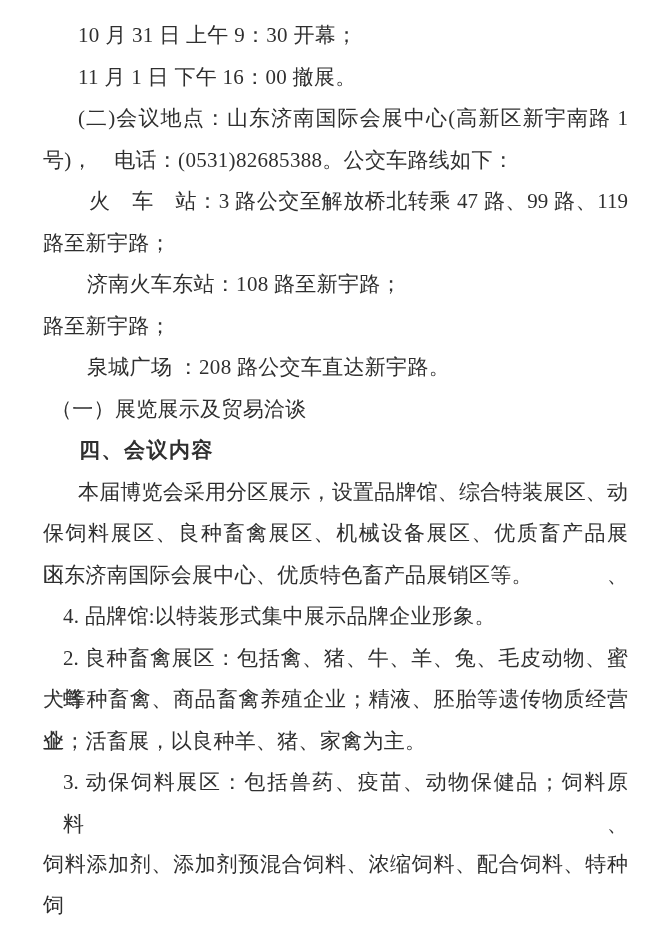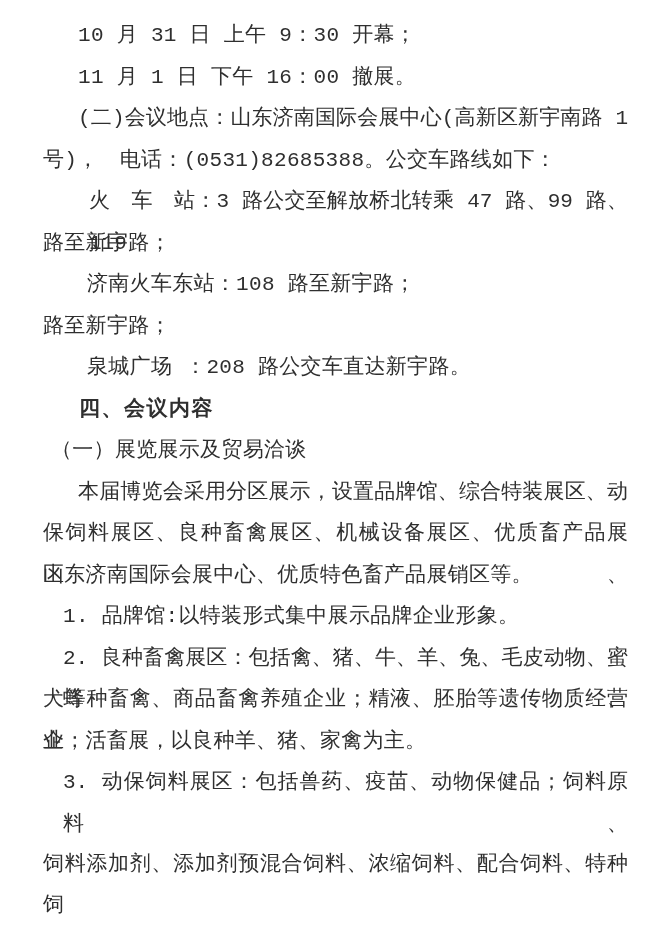--- a/index.html
+++ b/index.html
@@ -6,21 +6,21 @@
     margin: 0;
     padding: 0;
     background: #ffffff;
   }
   .page {
     position: relative;
     width: 670px;
     height: 931px;
     background: #ffffff;
     overflow: hidden;
-    font-family: Liberation Mono, monospace;
+    font-family: Liberation Serif, serif;
   }
   .text-block {
     position: absolute;
     left: 43px;
     top: 15px;
     width: 585px;
   }
   .line {
     height: 41.5px;
     line-height: 41.5px;
@@ -49,25 +49,25 @@
 
   <div class="line" style="padding-left: 35px;">10 月 31 日  上午 9：30 开幕；</div>
       <div class="line" style="padding-left: 35px;">11 月 1 日  下午 16：00 撤展。</div>
       <div class="line justify" style="padding-left: 35px;">(二)会议地点：山东济南国际会展中心(高新区新宇南路 1</div>
       <div class="line" style="padding-left: 0px;">号)，　电话：(0531)82685388。公交车路线如下：</div>
       <div class="line justify" style="padding-left: 46px;">火　车　站：3 路公交至解放桥北转乘 47 路、99 路、119</div>
       <div class="line" style="padding-left: 0px;">路至新宇路；</div>
       <div class="line" style="padding-left: 44px;">济南火车东站：108 路至新宇路；</div>
       <div class="line" style="padding-left: 0px;">路至新宇路；</div>
       <div class="line" style="padding-left: 44px;">泉城广场 ：208 路公交车直达新宇路。</div>
+      <div class="line" style="padding-left: 8px;">（一）展览展示及贸易洽谈</div>
       <div class="line bold" style="padding-left: 36px;">四、会议内容</div>
-      <div class="line" style="padding-left: 8px;">（一）展览展示及贸易洽谈</div>
       <div class="line justify" style="padding-left: 35px;">本届博览会采用分区展示，设置品牌馆、综合特装展区、动</div>
       <div class="line justify" style="padding-left: 0px;">保饲料展区、良种畜禽展区、机械设备展区、优质畜产品展区、</div>
       <div class="line" style="padding-left: 0px;">山东济南国际会展中心、优质特色畜产品展销区等。</div>
-      <div class="line" style="padding-left: 20px;">1. 品牌馆:以特装形式集中展示品牌企业形象。</div>
+      <div class="line" style="padding-left: 20px;">4. 品牌馆:以特装形式集中展示品牌企业形象。</div>
       <div class="line justify" style="padding-left: 20px;">2. 良种畜禽展区：包括禽、猪、牛、羊、兔、毛皮动物、蜜蜂、</div>
       <div class="line justify" style="padding-left: 0px;">犬等种畜禽、商品畜禽养殖企业；精液、胚胎等遗传物质经营企</div>
       <div class="line" style="padding-left: 0px;">业；活畜展，以良种羊、猪、家禽为主。</div>
       <div class="line justify" style="padding-left: 20px;">3. 动保饲料展区：包括兽药、疫苗、动物保健品；饲料原料、</div>
       <div class="line justify" style="padding-left: 0px; margin-top: 40px;">饲料添加剂、添加剂预混合饲料、浓缩饲料、配合饲料、特种饲</div>
     </div>
 </div>
 
 </body></html>

